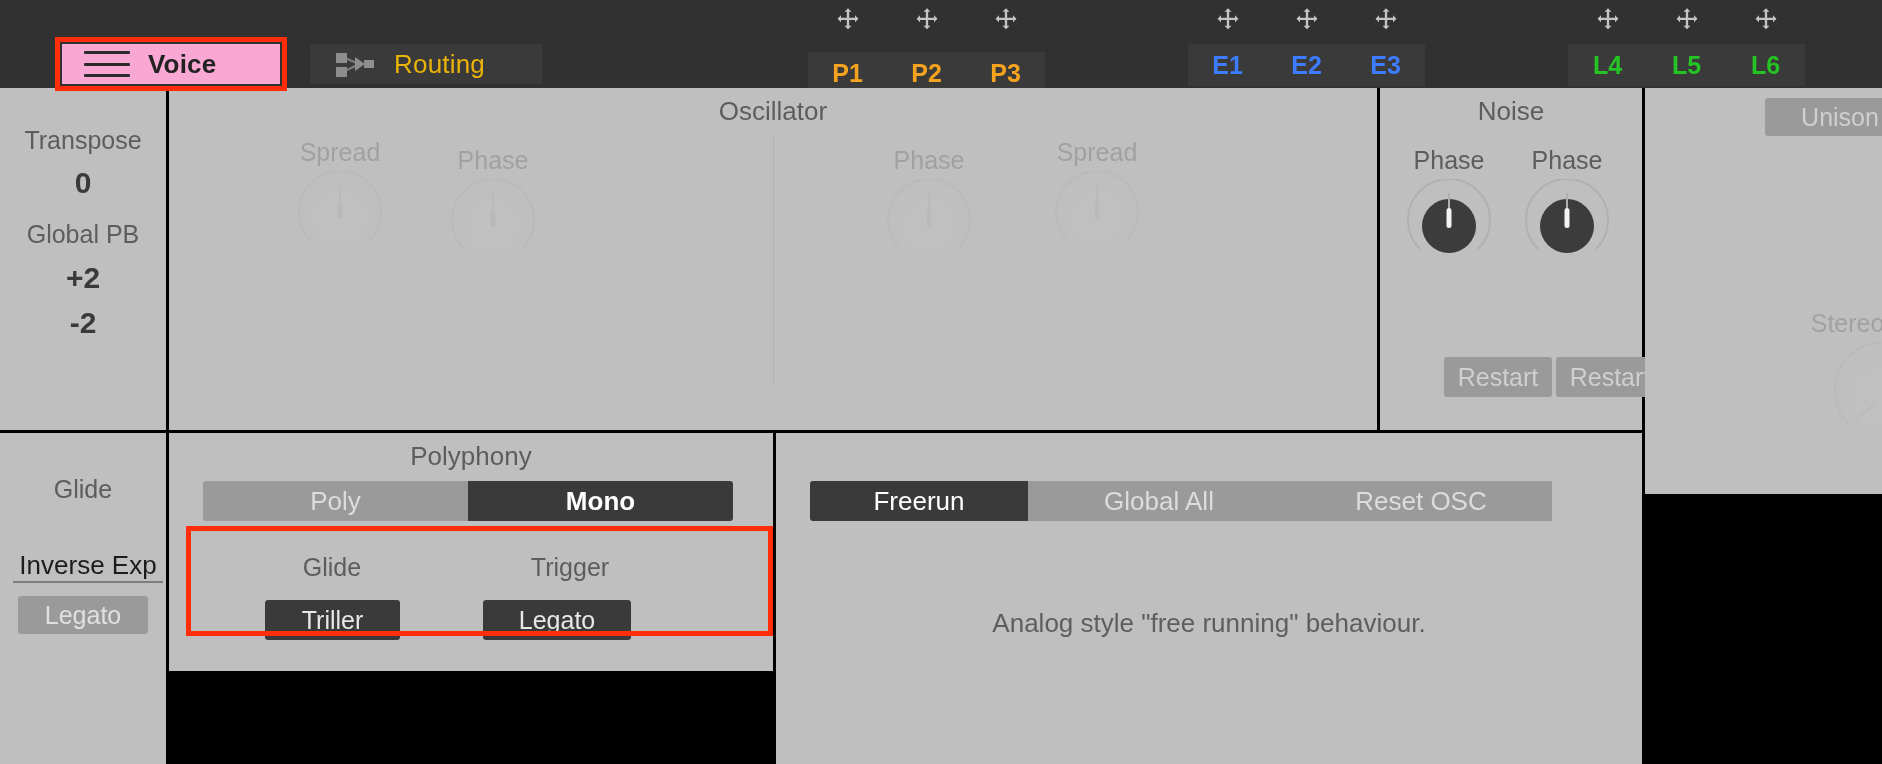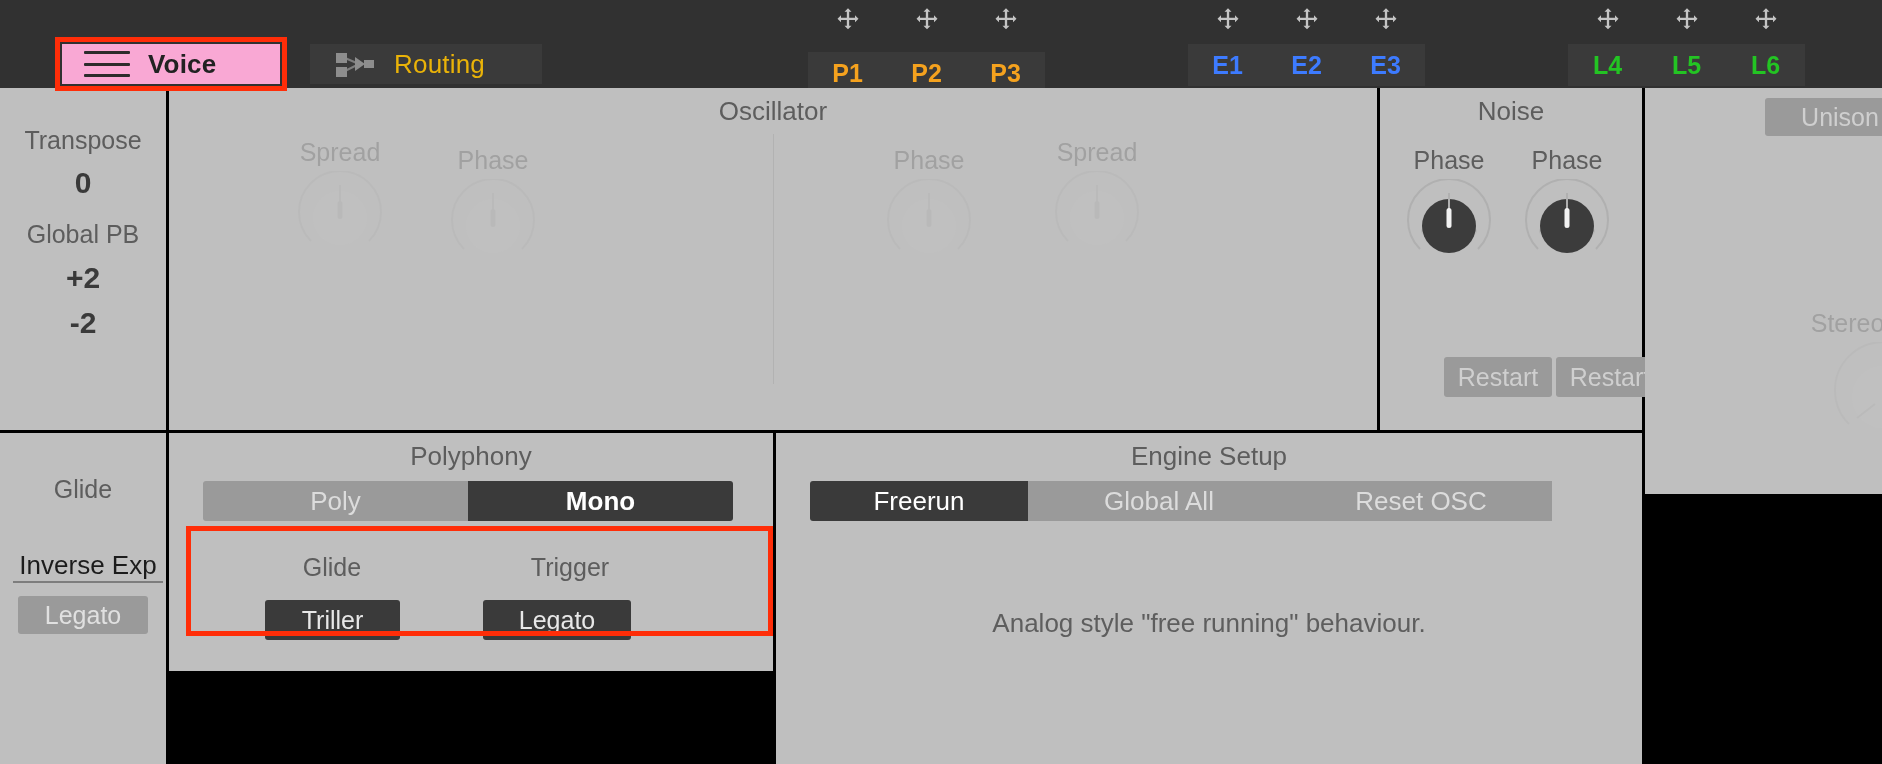--- a/index.html
+++ b/index.html
@@ -369,21 +369,20 @@
 
       <div class="lbl" style="position:absolute; left:68px; top:120px; width:190px;">Glide</div>
       <div class="lbl" style="position:absolute; left:306px; top:120px; width:190px;">Trigger</div>
 
       <span class="btn btn-dark" style="position:absolute; left:96px;  top:167px; width:135px; height:40px;">Triller</span>
       <span class="btn btn-dark" style="position:absolute; left:314px; top:167px; width:148px; height:40px;">Legato</span>
     </div>
     <div class="p-poly-hl"></div>
 
     <div class="panel p-engine">
-      <div class="sect-title" style="top:8px;">Engine Setup</div>
 
       <div class="seg" style="left:34px; top:48px; width:786px; height:40px;">
         <div class="on" style="width:218px;">Freerun</div>
         <div class="off" style="width:262px;">Global All</div>
         <div class="off" style="width:262px;">Reset OSC</div>
       </div>
 
       <div class="desc" style="top:175px;">Analog style "free running" behaviour.</div>
     </div>
 

